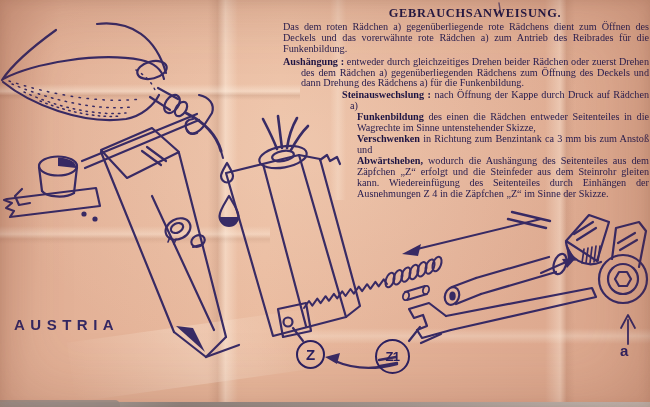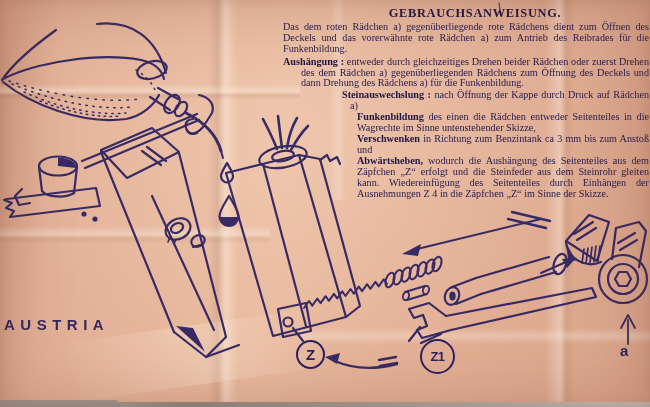--- a/index.html
+++ b/index.html
@@ -39,24 +39,24 @@
   .text-block p{margin:0;}
   .p-beta{margin-top:2px !important;padding-left:18px;text-indent:-18px;}
   .p-stein{margin-top:1px !important;margin-left:59px !important;padding-left:8px;text-indent:-8px;}
   .p-step{margin-left:74px !important;}
   b{color:#1e1544;}
 
   .label-circle{position:absolute;border:2.6px solid #2b2060;border-radius:50%;
       display:flex;align-items:center;justify-content:center;color:#2b2060;
       font-family:"Liberation Sans",sans-serif;font-weight:bold;}
   .z-circle{left:296px;top:340px;width:25px;height:25px;font-size:15px;}
-  .z1-circle{left:420px;top:339px;width:31px;height:31px;font-size:13px;letter-spacing:-.5px;}
+  .z1-circle{left:375px;top:339px;width:31px;height:31px;font-size:13px;letter-spacing:-.5px;}
   .a-label{position:absolute;left:620px;top:342px;color:#2b2060;
       font-family:"Liberation Sans",sans-serif;font-weight:bold;font-size:15px;}
-  .country{position:absolute;left:4px;top:316px;color:#2b2060;opacity:.95;
+  .country{position:absolute;left:14px;top:316px;color:#2b2060;opacity:.95;
       font-family:"Liberation Sans",sans-serif;font-weight:bold;font-size:15px;letter-spacing:5.5px;}
   svg.diagram{position:absolute;left:0;top:0;}
   svg.diagram *{vector-effect:non-scaling-stroke;}
 </style>
 </head>
 <body>
 
 <div class="paper">
   <div class="crease c1"></div>
   <div class="crease c2"></div>

